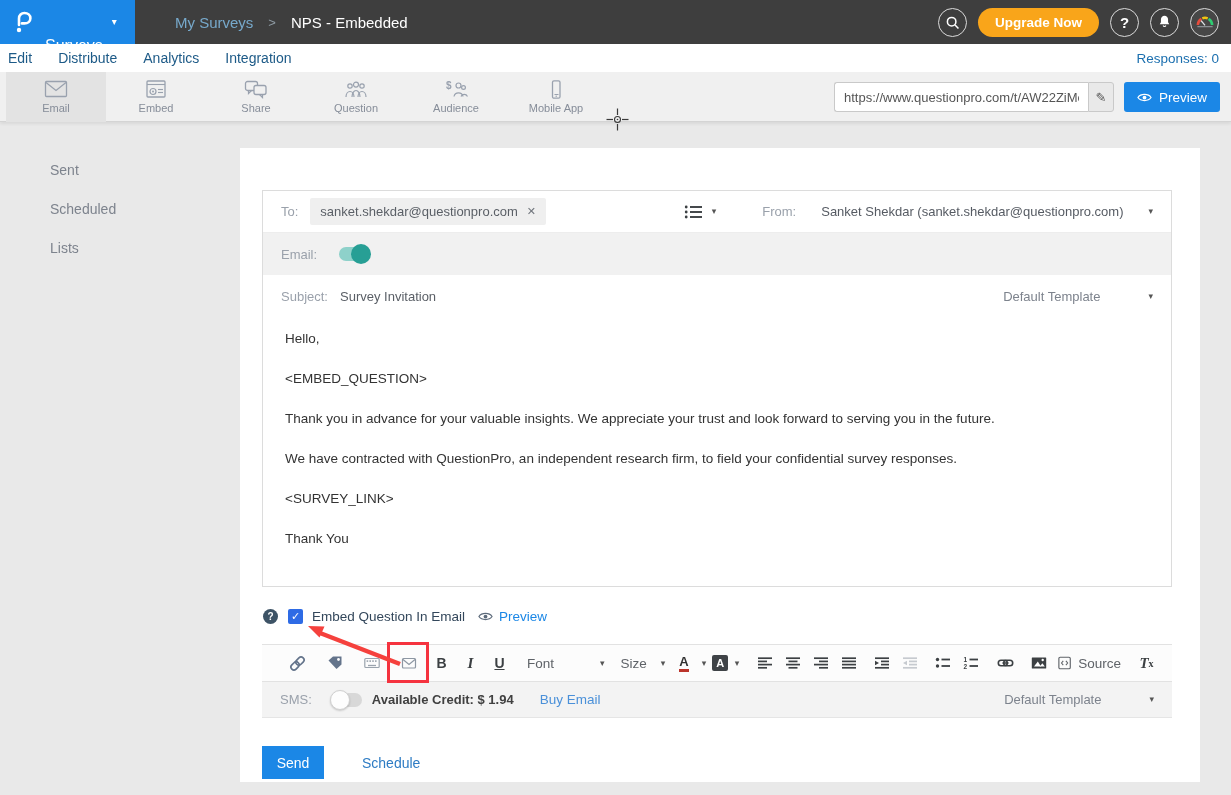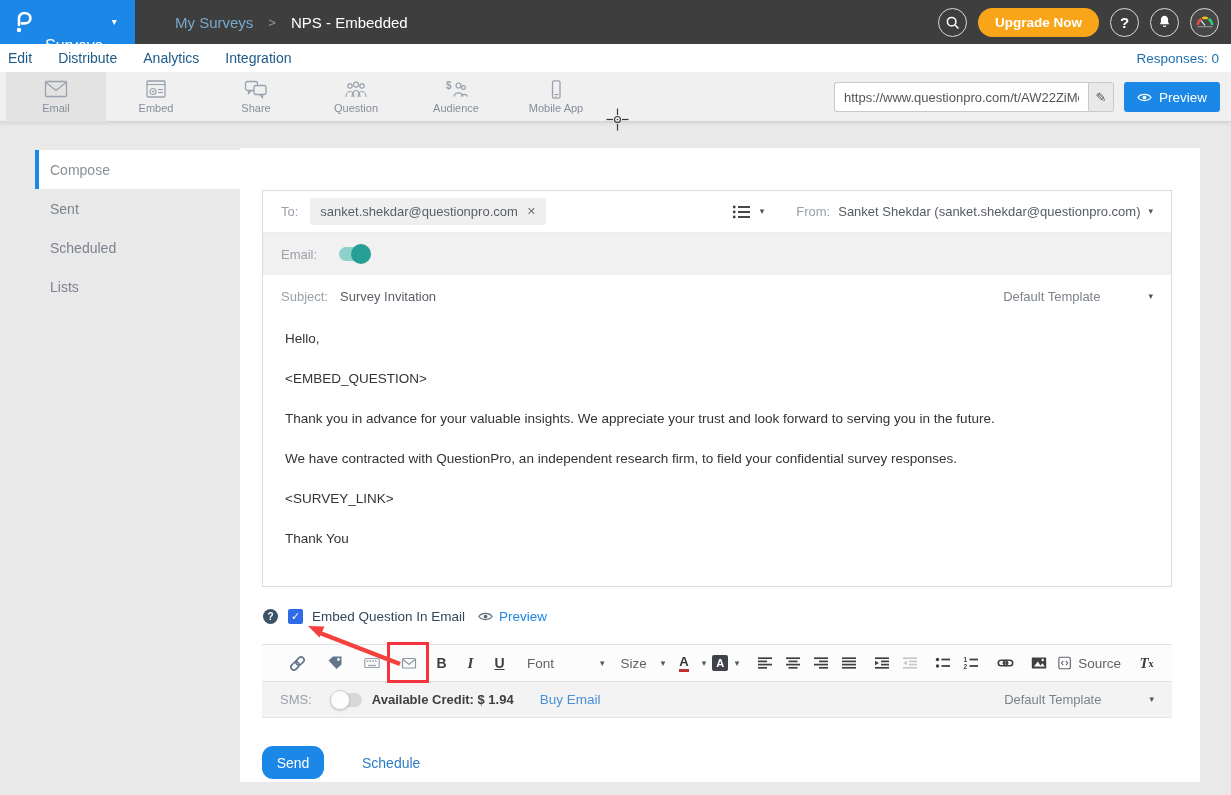--- a/index.html
+++ b/index.html
@@ -48,21 +48,21 @@
   
   .card { position:absolute; left:240px; top:148px; width:960px; height:634px; background:#fff; }
 
   .compose-box { position:absolute; left:22px; top:42px; width:910px; height:397px; border:1px solid #dcdcdc; background:#fff; }
   .row { display:flex; align-items:center; padding:0 18px; }
   .row-to { height:42px; border-bottom:1px solid #ededed; }
   .flabel { color:#9aa1ab; font-size:13px; flex-shrink:0; }
   .chip { margin-left:12px; background:#efefef; height:27px; display:flex; align-items:center; gap:9px; padding:0 10px; border-radius:2px; color:#5a5f66; font-size:13px; cursor:default; }
   .chip-x { font-size:11px; color:#70757c; cursor:pointer; }
   .list-btn { margin-left:auto; display:flex; align-items:center; gap:9px; margin-right:8px; cursor:pointer; }
-  .from-group { display:flex; align-items:center; gap:8px; margin-left:24px; cursor:pointer; }
+  .from-group { display:flex; align-items:center; gap:25px; margin-left:38px; cursor:pointer; }
   .from-value { color:#565b63; font-size:13px; white-space:nowrap; }
   .row-email { height:42px; background:#f1f1f1; }
   .row-subject { height:43px; }
   .subject-value { margin-left:12px; color:#5a5f66; font-size:13px; }
   .tpl { margin-left:auto; display:flex; align-items:center; gap:48px; color:#7d838d; font-size:13px; cursor:pointer; }
   .body-area { padding:14px 22px 0; cursor:text; }
   .body-area p { margin:0 0 26px; font-size:13.5px; line-height:14px; color:#333; }
 
   .tog { width:28px; height:14px; border-radius:7px; position:relative; flex-shrink:0; cursor:pointer; }
   .tog .knob { position:absolute; width:20px; height:20px; border-radius:50%; top:-3px; }
@@ -98,21 +98,21 @@
   .src-label { font-size:13.5px; color:#5f6368; margin-left:6px; }
 
   
   .sms-row { position:absolute; left:22px; top:534px; width:910px; height:36px; background:#f3f3f3; border-bottom:1px solid #e5e5e5; display:flex; align-items:center; padding:0 18px; }
   .sms-tog { margin-left:22px; }
   .credit { margin-left:10px; color:#404040; font-weight:700; font-size:13px; }
   .buymore { margin-left:26px; color:#4a90d9; font-size:13.5px; cursor:pointer; }
 
   
   .actions { position:absolute; left:22px; top:598px; display:flex; align-items:center; gap:38px; }
-  .send-btn { width:62px; height:33px; background:#1b87e6; border-radius:11px; color:#fff; font-size:14px; display:flex; align-items:center; justify-content:center; cursor:pointer; }
+  .send-btn { width:62px; height:33px; background:#1b87e6; border-radius:0; color:#fff; font-size:14px; display:flex; align-items:center; justify-content:center; cursor:pointer; }
   .schedule { color:#2e7cc4; font-size:14px; cursor:pointer; }
 
   
   .red-rect { position:absolute; left:387px; top:642px; width:42px; height:41px; border:3px solid #f5333f; z-index:6; }
   .red-arrow { position:absolute; left:300px; top:620px; z-index:7; }
 </style>
 </head>
 <body>
 
 <div class="screen">
@@ -241,21 +241,20 @@
   <svg class="crosshair" width="23" height="23" viewBox="0 0 23 23">
     <circle cx="11.5" cy="11.5" r="3" stroke="#3a3a3a" stroke-width="1.1" fill="none"></circle>
     <circle cx="11.5" cy="11.5" r="0.8" fill="#3a3a3a"></circle>
     <line x1="11.5" y1="0.5" x2="11.5" y2="7" stroke="#3a3a3a" stroke-width="1.2"></line>
     <line x1="11.5" y1="16" x2="11.5" y2="22.5" stroke="#3a3a3a" stroke-width="1.2"></line>
     <line x1="0.5" y1="11.5" x2="7" y2="11.5" stroke="#3a3a3a" stroke-width="1.2"></line>
     <line x1="16" y1="11.5" x2="22.5" y2="11.5" stroke="#3a3a3a" stroke-width="1.2"></line>
   </svg>
 
   <aside class="sidebar">
-    <div class="side-item active">Compose</div>
     <div class="side-item">Sent</div>
     <div class="side-item">Scheduled</div>
     <div class="side-item">Lists</div>
   </aside>
 
   <main class="card">
 
     <div class="compose-box">
       <div class="row row-to">
         <span class="flabel">To:</span>

